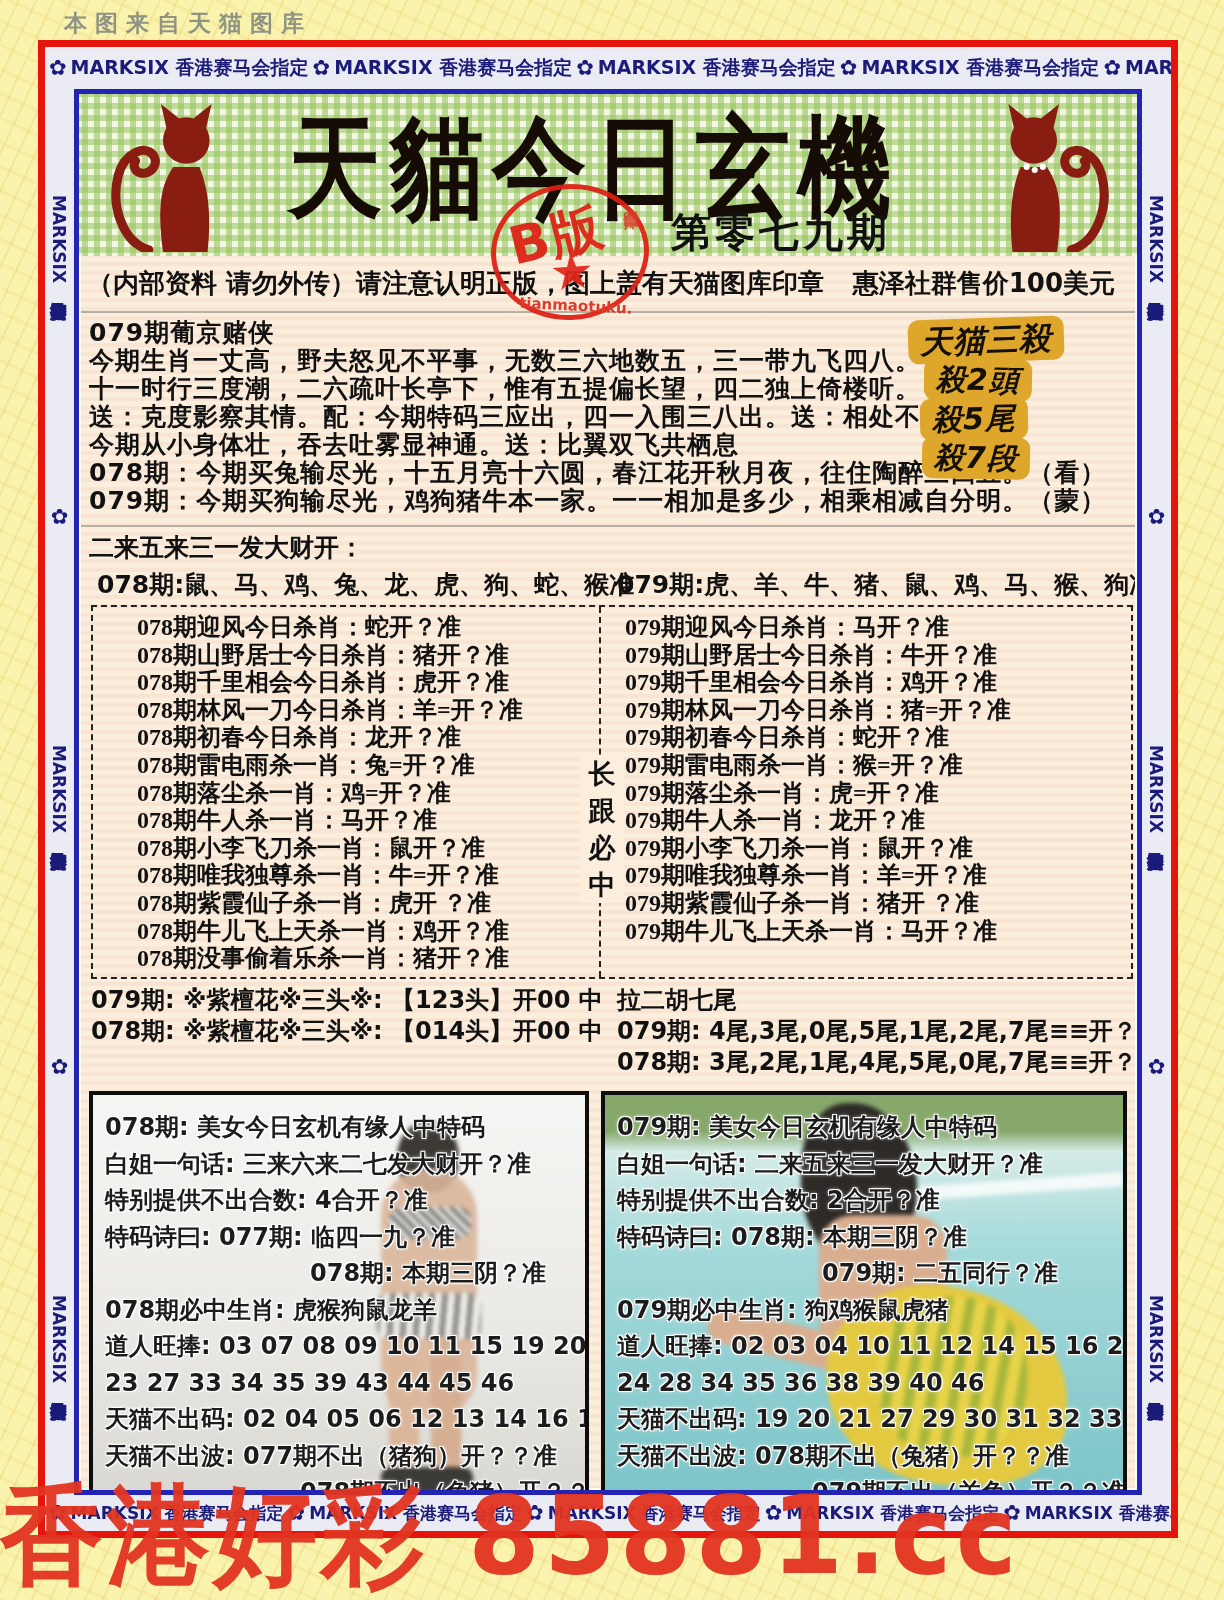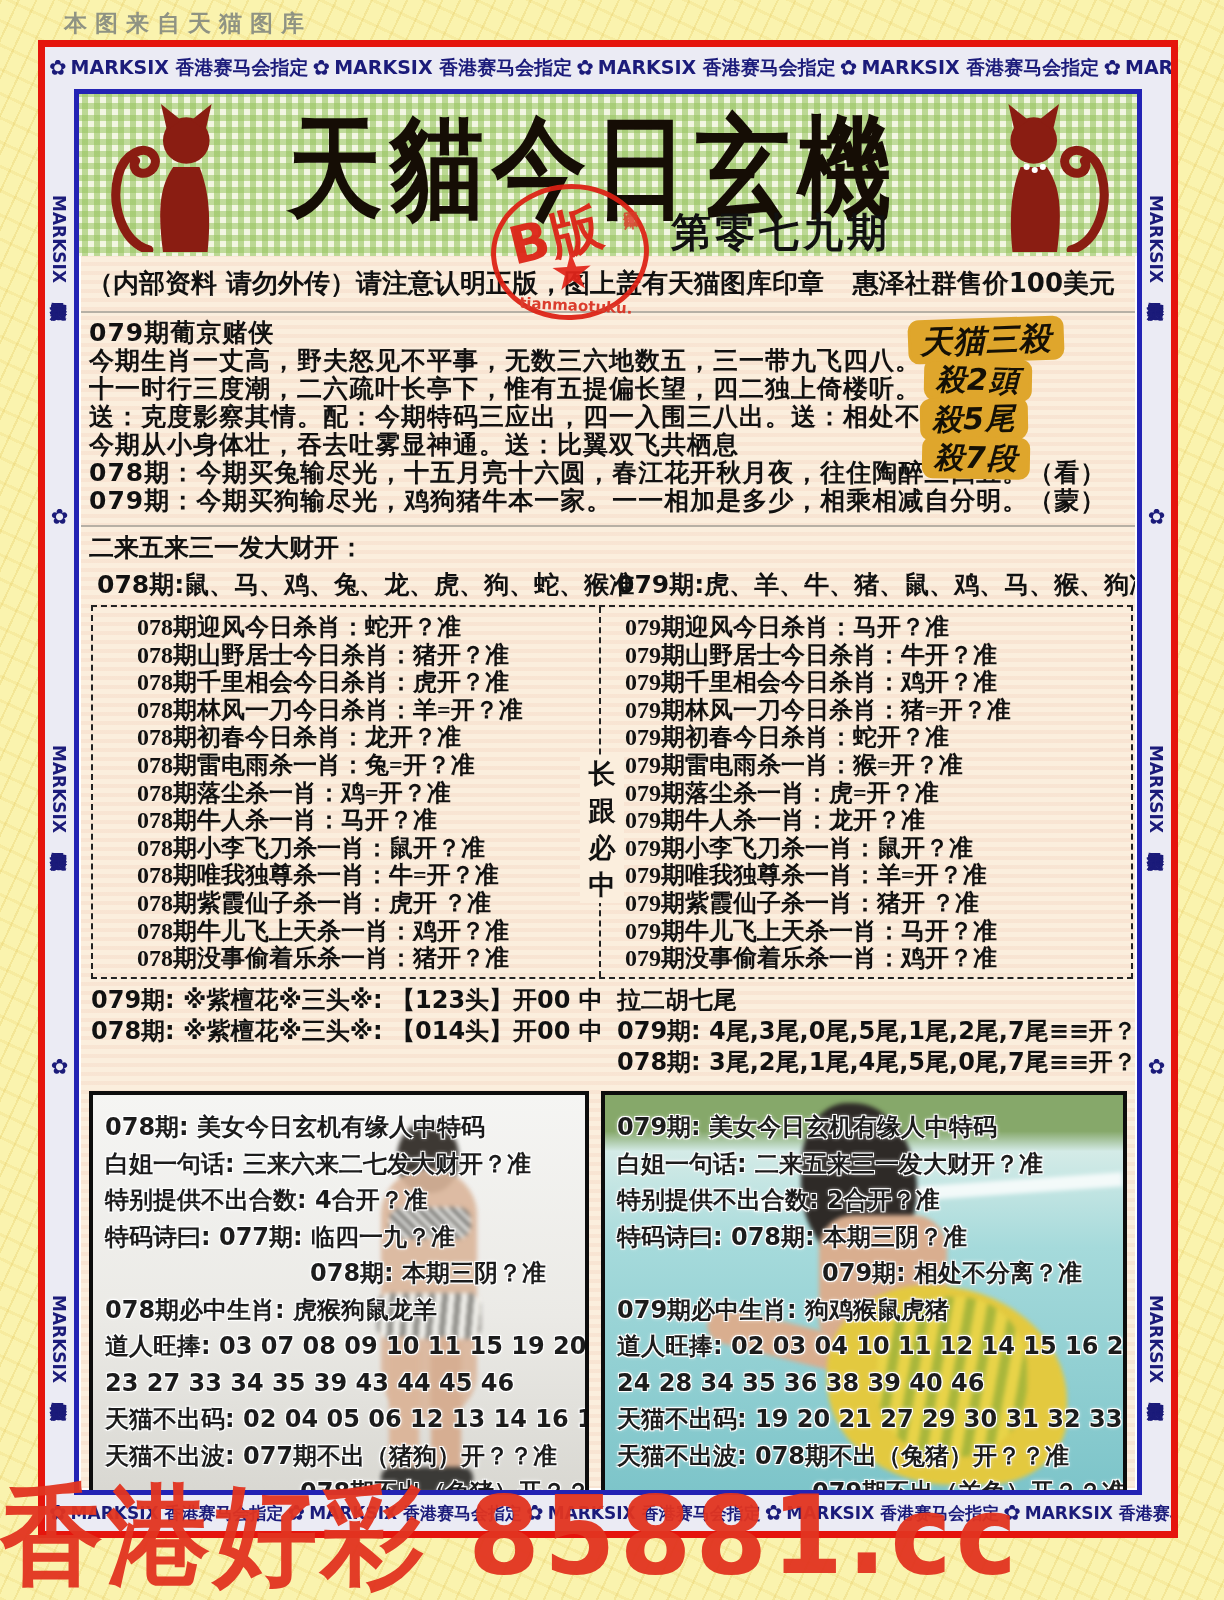--- a/index.html
+++ b/index.html
@@ -269,21 +269,20 @@
         <div class="kl-row">079期千里相会今日杀肖：鸡开？准</div>
         <div class="kl-row">079期林风一刀今日杀肖：猪=开？准</div>
         <div class="kl-row">079期初春今日杀肖：蛇开？准</div>
         <div class="kl-row">079期雷电雨杀一肖：猴=开？准</div>
         <div class="kl-row">079期落尘杀一肖：虎=开？准</div>
         <div class="kl-row">079期牛人杀一肖：龙开？准</div>
         <div class="kl-row">079期小李飞刀杀一肖：鼠开？准</div>
         <div class="kl-row">079期唯我独尊杀一肖：羊=开？准</div>
         <div class="kl-row">079期紫霞仙子杀一肖：猪开 ？准</div>
         <div class="kl-row">079期牛儿飞上天杀一肖：马开？准</div>
-        <div class="kl-row">079期没事偷着乐杀一肖：鸡开？准</div>
       </div>
       <div class="slogan">
         <div>长</div>
         <div>跟</div>
         <div>必</div>
         <div>中</div>
       </div>
     </div>
 
     <div class="bottom2">
@@ -326,21 +325,21 @@
         <div class="blob" style="left:196px;top:8px;width:116px;height:160px;background:#2e2a27;border-radius:42% 58% 48% 52%;"></div>
         <div class="blob" style="left:214px;top:120px;width:128px;height:140px;background:#d9ae8f;border-radius:34px;"></div>
         <div class="blob" style="left:100px;top:230px;width:180px;height:36px;background:#d9ae8f;border-radius:20px;transform:rotate(14deg);"></div>
         <div class="blob" style="right:56px;bottom:12px;width:240px;height:200px;background:#e3c93f;border-radius:42% 58% 34% 52%;"></div>
         <div class="blob" style="right:96px;bottom:40px;width:150px;height:160px;background:repeating-linear-gradient(100deg,#a9b73b 0 10px,#e8d348 10px 22px);border-radius:45%;"></div>
         <div class="ptext">
           <div>079期:  美女今日玄机有缘人中特码</div>
           <div>白姐一句话:  二来五来三一发大财开？准</div>
           <div>特别提供不出合数:  2合开？准</div>
           <div>特码诗曰:  078期:  本期三阴？准</div>
-          <div class="ind1">079期:  相处不分离？准</div>
+          <div class="ind1">079期:  二五同行？准</div>
           <div>079期必中生肖:  狗鸡猴鼠虎猪</div>
           <div>道人旺捧:  02 03 04 10 11 12 14 15 16 22 23</div>
           <div>24 28 34 35 36 38 39 40 46</div>
           <div>天猫不出码:  19 20 21 27 29 30 31 32 33 37</div>
           <div>天猫不出波:  078期不出（兔猪）开？？准</div>
           <div class="ind2">079期不出（羊兔）开？？准</div>
         </div>
       </div>
     </div>
 

